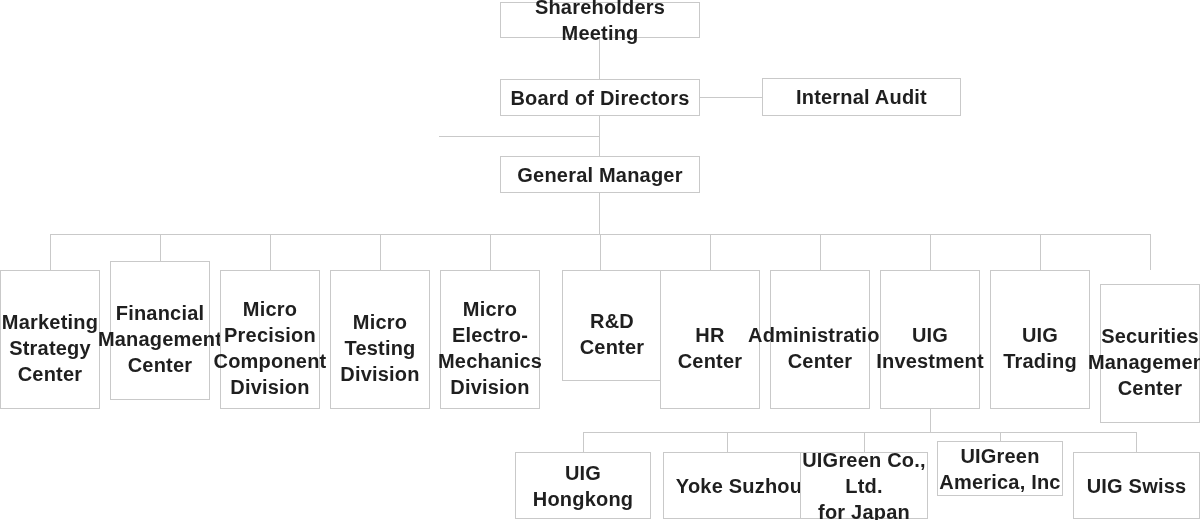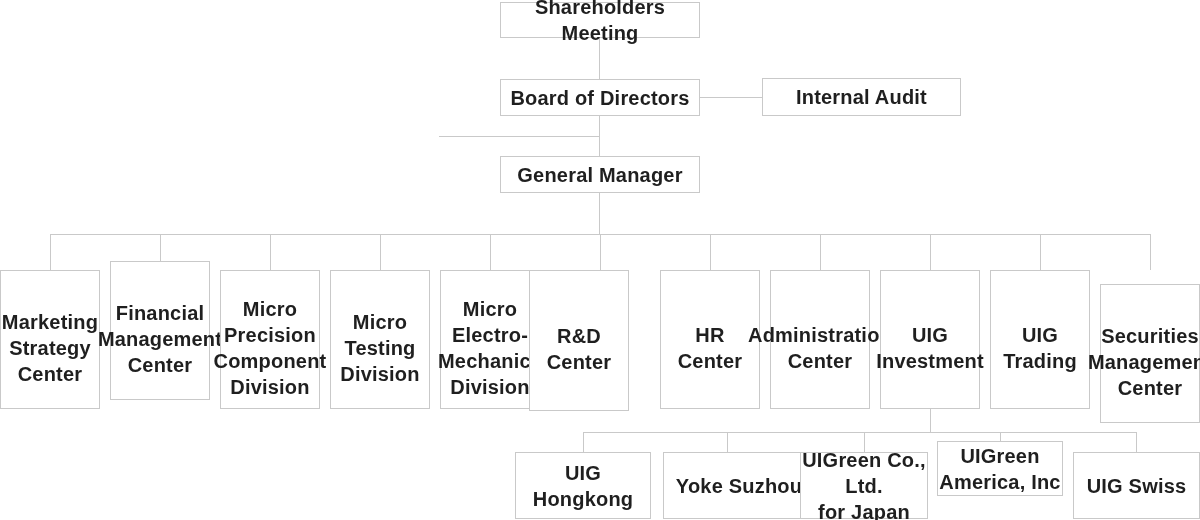--- a/index.html
+++ b/index.html
@@ -107,21 +107,21 @@
     <span class="label">Micro
 Testing
 Division</span>
   </div>
   <div class="node top-align" style="left:440px;top:270px;width:100px;height:139px">
     <span class="label">Micro
 Electro-
 Mechanics
 Division</span>
   </div>
-  <div class="node top-align" style="left:529px;top:270px;width:100px;height:141px">
+  <div class="node top-align" style="left:562px;top:270px;width:100px;height:111px">
     <span class="label">R&amp;D
 Center</span>
   </div>
   <div class="node top-align" style="left:660px;top:270px;width:100px;height:139px">
     <span class="label">HR
 Center</span>
   </div>
   <div class="node top-align" style="left:770px;top:270px;width:100px;height:139px">
     <span class="label">Administration
 Center</span>

